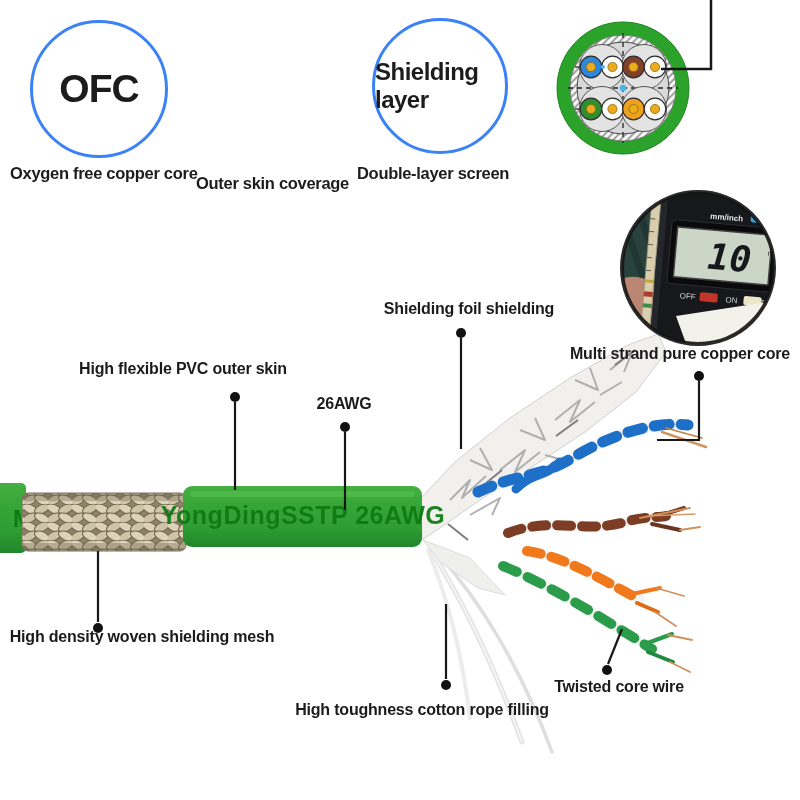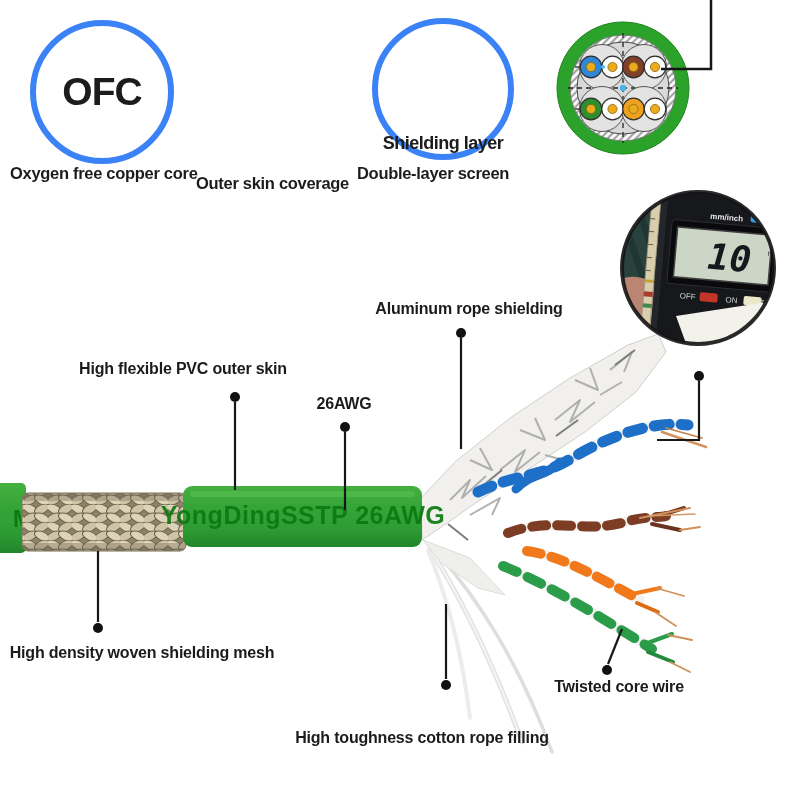--- a/index.html
+++ b/index.html
@@ -1,23 +1,23 @@
 <!DOCTYPE html>
 <html><head>
 <meta charset="utf-8">
 <style>
   html,body{margin:0;padding:0;background:#fff;}
   .canvas{position:relative;width:800px;height:800px;background:#fff;overflow:hidden;
           font-family:"Liberation Sans",sans-serif;color:#1b1b1b;}
   .art{position:absolute;left:0;top:0;}
-  .badge{position:absolute;border:6px solid #3b82f6;border-radius:50%;
+  .badge{position:absolute;border:3px solid #3b82f6;border-radius:50%;
          display:flex;align-items:center;justify-content:center;
          color:#1c1c1c;font-weight:600;background:#fff;}
   .badge-big{font-size:39px;letter-spacing:-1px;}
-  .badge-small{font-size:18px;letter-spacing:-0.5px;align-items:flex-end;}
+  .badge-small{font-size:24px;letter-spacing:-0.5px;}
   .caption{position:absolute;font-size:16.5px;font-weight:700;letter-spacing:-0.3px;
            text-align:center;white-space:nowrap;color:#1c1c1c;}
   .callout{position:absolute;transform:translateX(-50%);white-space:nowrap;
            font-size:16px;font-weight:700;letter-spacing:-0.2px;color:#1b1b1b;line-height:1.15;}
 </style>
 </head>
 <body>
 
 <div class="canvas">
 
@@ -244,20 +244,21 @@
   <span>OFC</span>
 </div>
 <div class="badge badge-small" style="left:372px;top:18px;width:130px;height:130px;">
   <span>Shielding layer</span>
 </div>
 
 <div class="caption" style="left:10px;top:164px;width:176px;">Oxygen free copper core</div>
 <div class="caption" style="left:196px;top:164px;width:144px;margin-top:10px;">Outer skin coverage</div>
 <div class="caption" style="left:357px;top:164px;width:150px;text-align:center;">Double-layer screen</div>
 
-<div class="callout" style="left:469px;top:300px;">Aluminum rope shielding</div>
+<div class="callout" style="left:469px;top:300px;">Shielding foil shielding</div>
+<div class="callout" style="left:680px;top:345px;">Multi strand pure copper core</div>
 <div class="callout" style="left:183px;top:360px;">High flexible PVC outer skin</div>
 <div class="callout" style="left:344px;top:395px;">26AWG</div>
-<div class="callout" style="left:142px;top:644px;">High density woven shielding mesh</div>
-<div class="callout" style="left:422px;top:729px;">High toughness cotton rope filling</div>
+<div class="callout" style="left:142px;top:628px;">High density woven shielding mesh</div>
+<div class="callout" style="left:422px;top:701px;">High toughness cotton rope filling</div>
 <div class="callout" style="left:619px;top:678px;">Twisted core wire</div>
 
 </div>
 
 </body></html>

